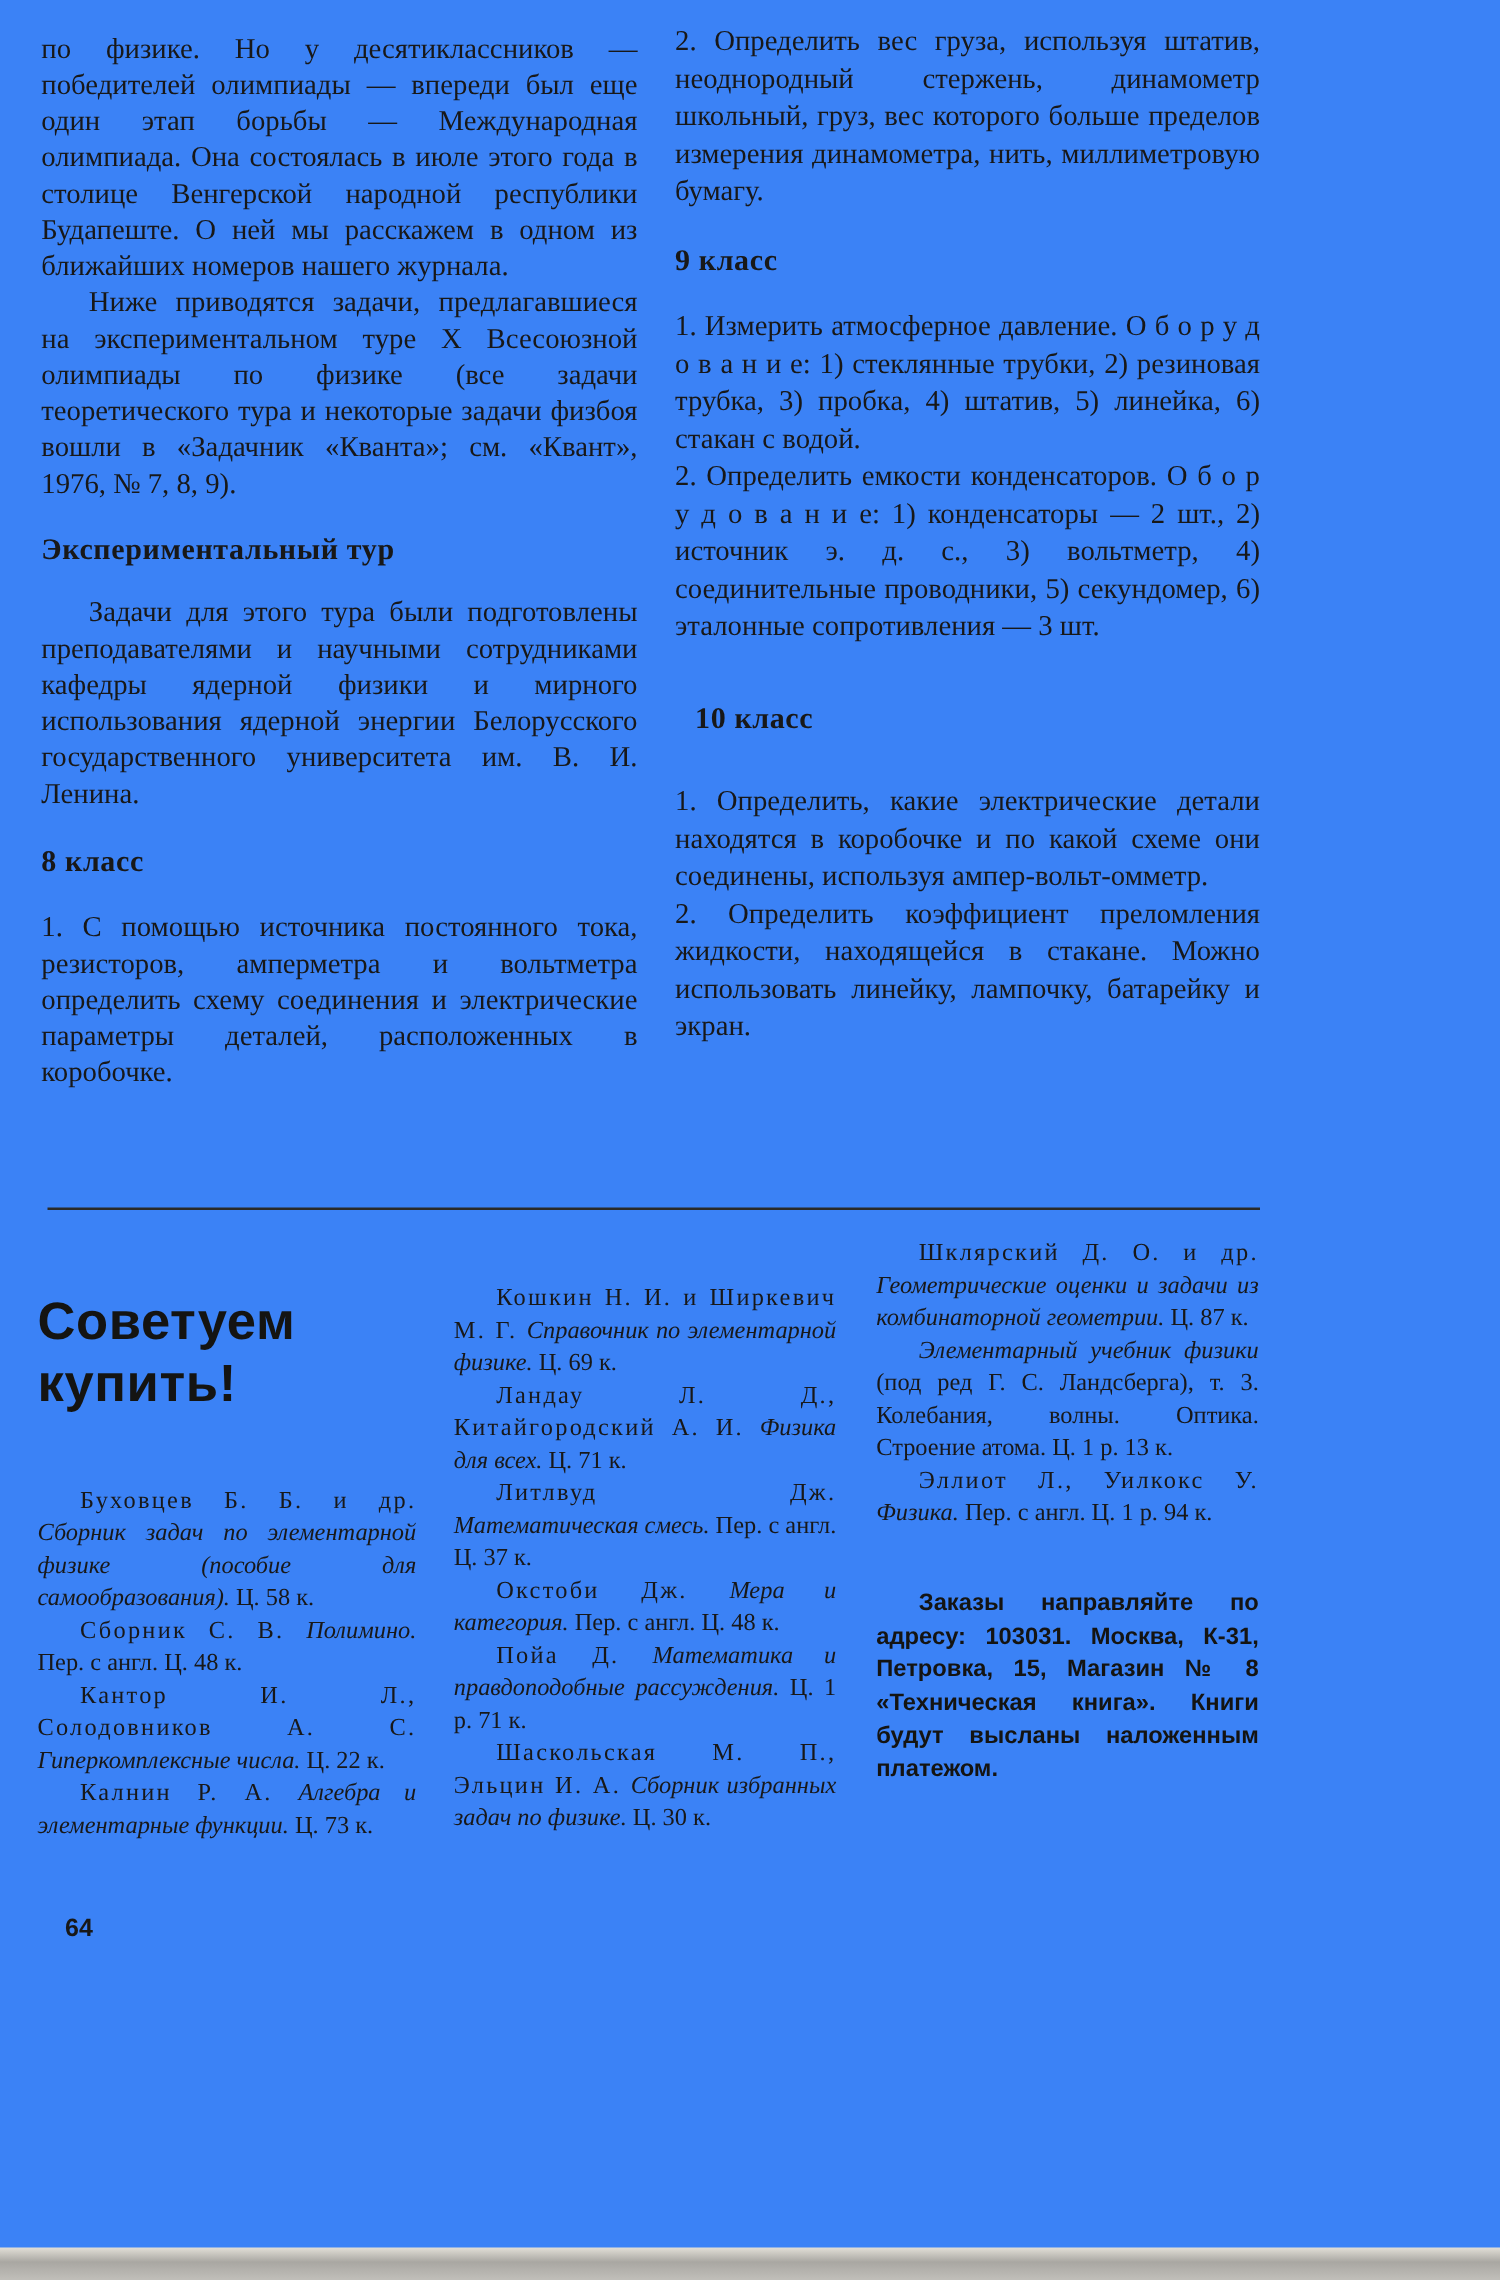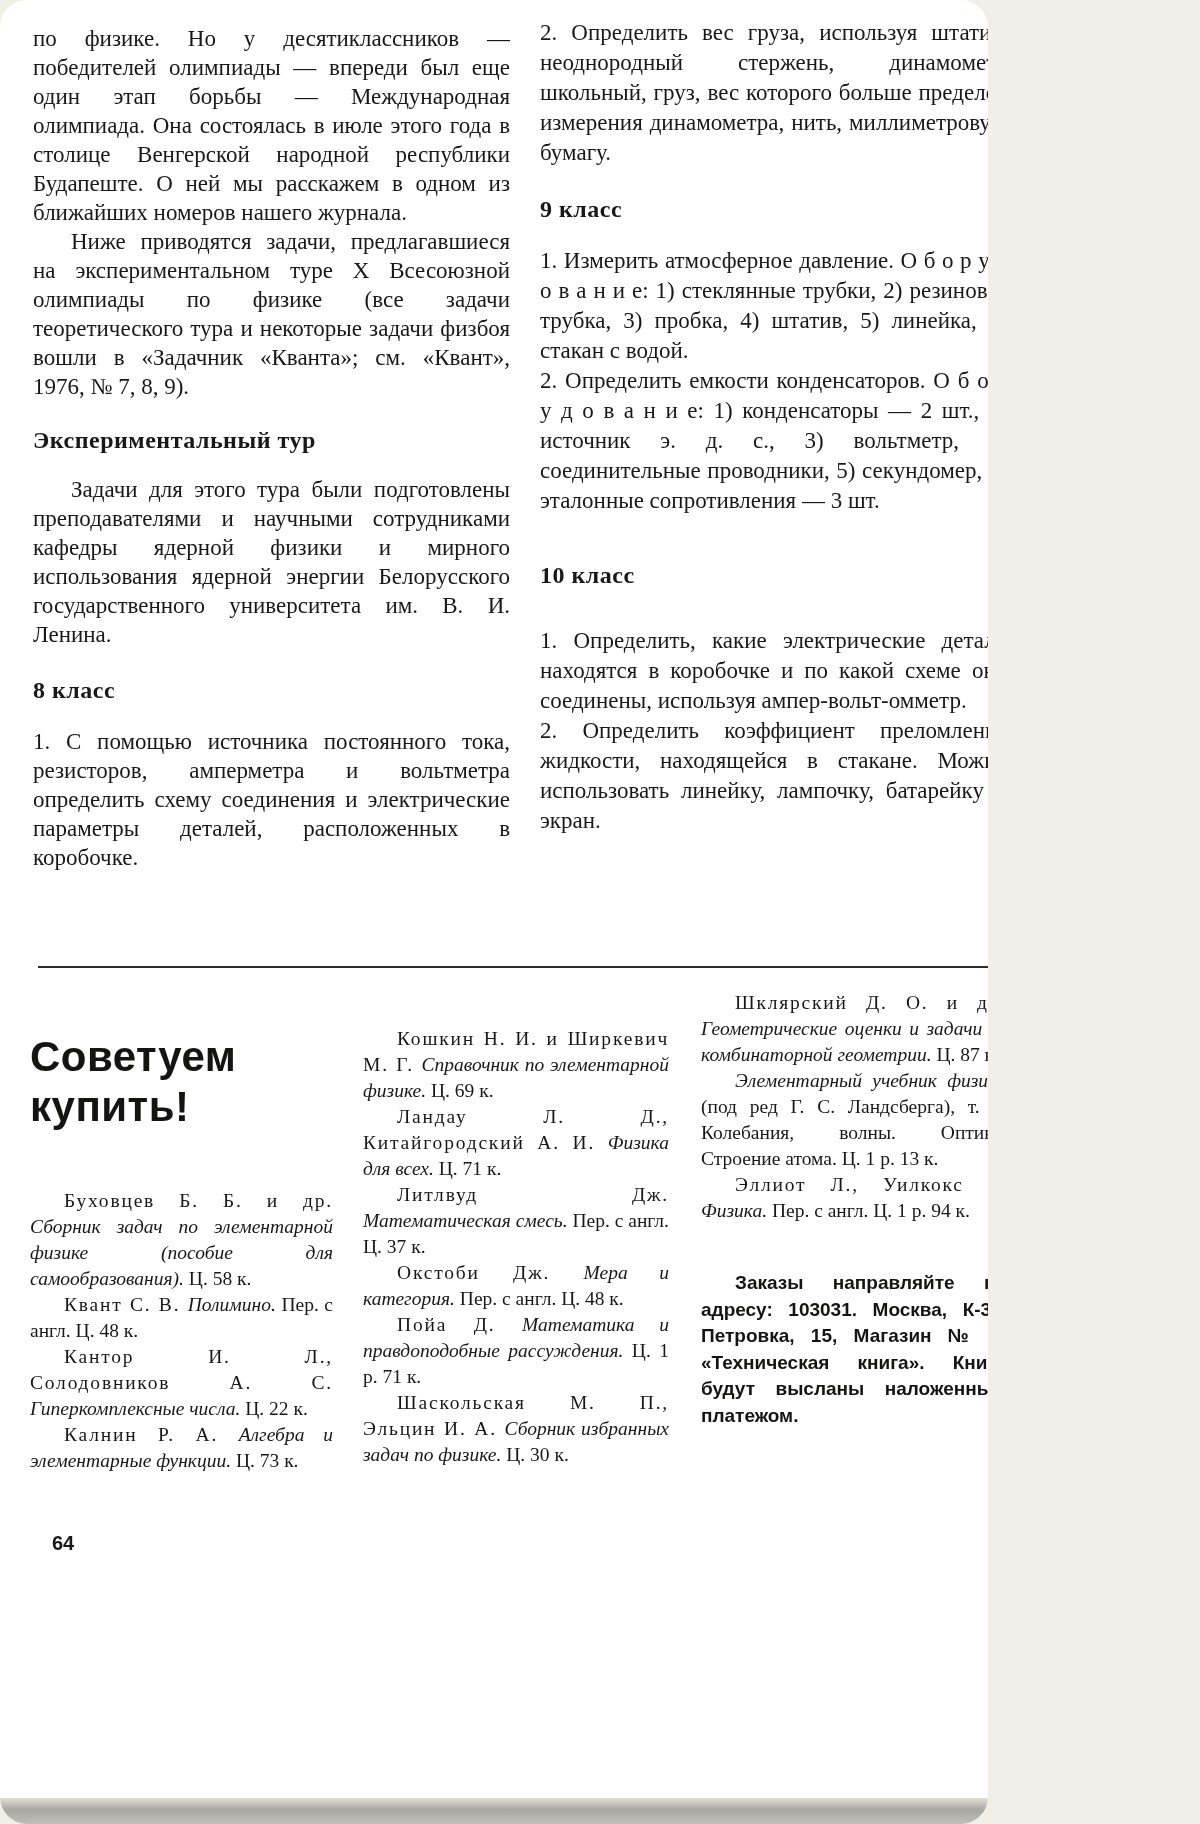--- a/index.html
+++ b/index.html
@@ -1,39 +1,38 @@
 <!DOCTYPE html>
 <html><head>
 <meta charset="utf-8">
 <style>
   * { box-sizing: border-box; }
   html, body { margin: 0; padding: 0; background: #f2efe8; }
   .page {
     position: relative;
-    width: 988px;
+    width: 1200px;
     height: 1824px;
-    background: #ffffff;
+    background: #3b82f6;
     font-family: "Liberation Serif", "DejaVu Serif", serif;
     color: #181818;
     overflow: hidden;
-    border-radius: 27px;
   }
   .topcol { position: absolute; text-align: justify; font-size: 23px; }
   .top-left  { left: 33px;  top: 24px; width: 477px; line-height: 29px; }
   .top-right { left: 540px; top: 18px; width: 468px; line-height: 30px; }
   .topcol p { margin: 0; }
   p.indent { text-indent: 38px; }
   .topcol h3 {
     font-size: 24px; line-height: 30px; font-weight: bold;
     text-align: left; letter-spacing: 0.5px;
   }
   h3.h-exp { margin: 24px 0 20px; }
   h3.h-g8  { margin: 26px 0 22px; }
   h3.h-g9  { margin: 26px 0 22px; }
-  h3.h-g10 { margin: 44px 0 36px; }
+  h3.h-g10 { margin: 44px 16px 36px; }
 
   .rule {
     position: absolute; left: 38px; top: 966px;
     width: 970px; height: 2px; background: #2a2a28;
   }
 
   .ads-col { position: absolute; font-size: 19.5px; line-height: 26px; text-align: justify; }
   .ads-col1 { left: 30px;  top: 1032px; width: 303px; }
   .ads-col2 { left: 363px; top: 1026px; width: 306px; }
   .ads-col3 { left: 701px; top: 990px; width: 306px; }
@@ -85,21 +84,21 @@
     <p>1. Определить, какие электрические детали находятся в коробочке и по какой схеме они соединены, используя ампер-вольт-омметр.</p>
     <p>2. Определить коэффициент преломления жидкости, находящейся в стакане. Можно использовать линейку, лампочку, батарейку и экран.</p>
   </div>
 
   <div class="rule"></div>
 
   <div class="ads-col ads-col1">
     <h2 class="ads-heading">Советуем купить!</h2>
     <div>
         <p class="book"><span class="author">Буховцев Б. Б. и др. </span><span class="btitle">Сборник задач по элементарной физике (пособие для самообразования). </span><span>Ц. 58 к.</span></p>
-        <p class="book"><span class="author">Квант С. В. </span><span class="btitle">Полимино. </span><span>Пер. с англ. Ц. 48 к.</span></p>
+        <p class="book"><span class="author">Сборник С. В. </span><span class="btitle">Полимино. </span><span>Пер. с англ. Ц. 48 к.</span></p>
         <p class="book"><span class="author">Кантор И. Л., Солодовников А. С. </span><span class="btitle">Гиперкомплексные числа. </span><span>Ц. 22 к.</span></p>
         <p class="book"><span class="author">Калнин Р. А. </span><span class="btitle">Алгебра и элементарные функции. </span><span>Ц. 73 к.</span></p>
       </div>
   </div>
 
   <div class="ads-col ads-col2">
     <div>
         <p class="book"><span class="author">Кошкин Н. И. и Ширкевич М. Г. </span><span class="btitle">Справочник по элементарной физике. </span><span>Ц. 69 к.</span></p>
         <p class="book"><span class="author">Ландау Л. Д., Китайгородский А. И. </span><span class="btitle">Физика для всех. </span><span>Ц. 71 к.</span></p>
         <p class="book"><span class="author">Литлвуд Дж. </span><span class="btitle">Математическая смесь. </span><span>Пер. с англ. Ц. 37 к.</span></p>

